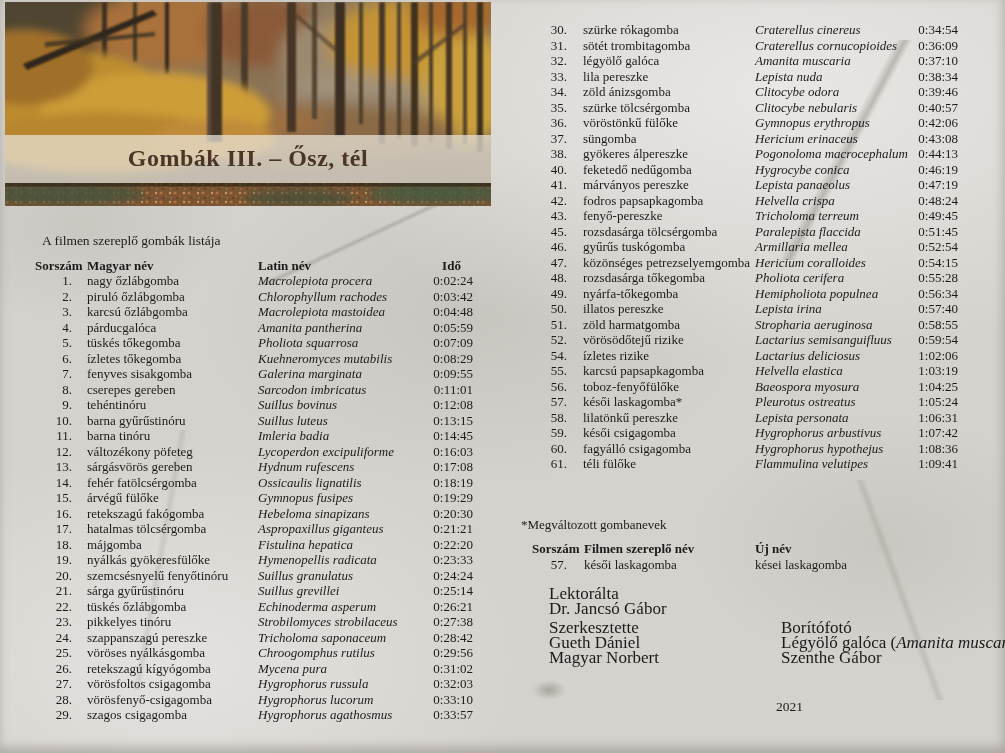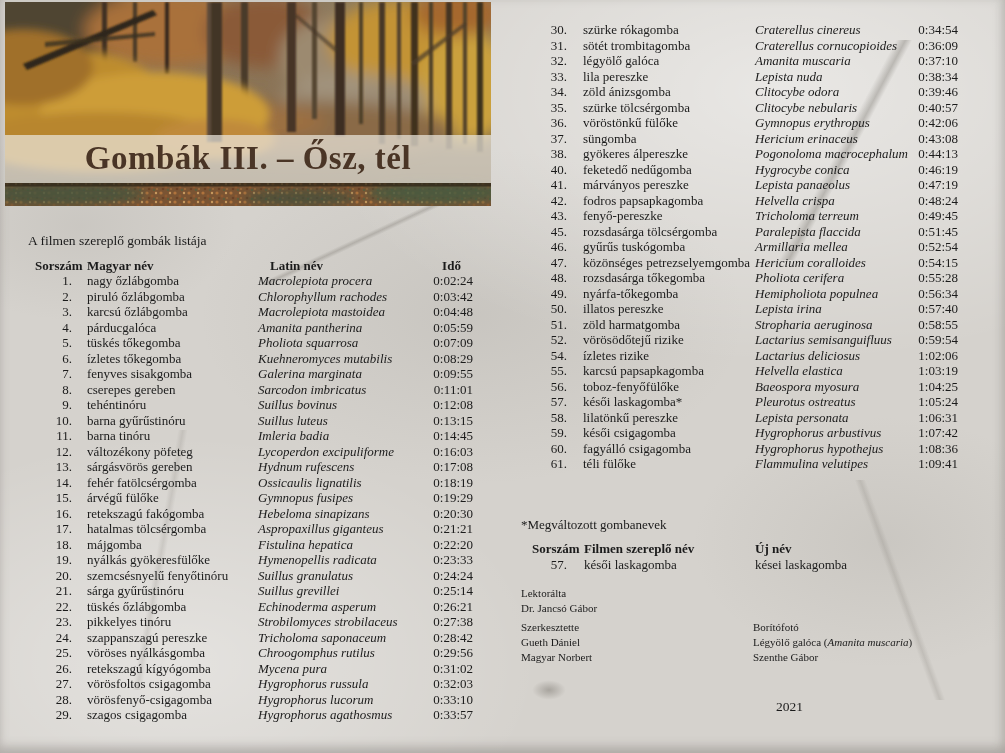--- a/index.html
+++ b/index.html
@@ -21,33 +21,33 @@
       linear-gradient(118deg, rgba(0,0,0,0) 47%, rgba(90,86,78,.30) 49.3%, rgba(0,0,0,0) 51%) 700px 40px / 300px 220px no-repeat,
       linear-gradient(155deg, rgba(0,0,0,0) 48%, rgba(95,90,82,.26) 50%, rgba(0,0,0,0) 52%) 250px 195px / 220px 90px no-repeat,
       linear-gradient(100deg, rgba(0,0,0,0) 48%, rgba(95,90,82,.14) 50%, rgba(0,0,0,0) 52%) 60px 430px / 200px 260px no-repeat,
       linear-gradient(70deg, rgba(0,0,0,0) 48%, rgba(95,90,82,.16) 50%, rgba(0,0,0,0) 52%) 800px 480px / 200px 220px no-repeat;
   }
 
   
   .photo{position:absolute;left:5px;top:2px;width:486px;height:204px;}
   .photo svg{display:block;}
   .photo-title{position:absolute;left:0;top:131px;width:486px;height:50px;
-    text-align:center;line-height:50px;font-size:33px;font-weight:bold;
+    text-align:center;line-height:50px;font-size:24px;font-weight:bold;
     color:#4a3526;letter-spacing:.5px;}
 
   
-  .intro{position:absolute;left:28px;top:233px;font-size:13.5px;}
+  .intro{position:absolute;left:42px;top:233px;font-size:13.5px;}
 
   
   .mtable{position:absolute;font-size:13px;}
   #table-left{left:35px;top:258px;width:438px;}
   #table-left .thead{position:relative;height:15px;font-weight:bold;}
   #table-left .thead .h1{position:absolute;left:0;}
   #table-left .thead .h2{position:absolute;left:52px;text-align:center;}
-  #table-left .thead .h3{position:absolute;left:223px;margin-left:12px;}
+  #table-left .thead .h3{position:absolute;left:223px;}
   #table-left .thead .h4{position:absolute;left:395px;width:43px;text-align:center;}
   .trow{display:grid;line-height:15.5px;white-space:nowrap;}
   #rows-left .trow{grid-template-columns:52px 171px 172px 43px;}
   #rows-right{left:545px;top:22px;width:413px;}
   #rows-right .trow{grid-template-columns:38px 172px 160px 43px;}
   .c-num{text-align:right;}
   #rows-left .c-num{padding-right:15px;}
   #rows-right .c-num{padding-right:16px;}
   .c-la{font-style:italic;}
   .c-time{text-align:right;}
@@ -56,21 +56,21 @@
   .footnote-marker{position:absolute;left:521px;top:517px;font-size:13px;}
   .rename{position:absolute;left:520px;top:541px;width:440px;font-size:13px;}
   .rename .rline{position:relative;height:15.5px;white-space:nowrap;}
   .rename .rh{font-weight:bold;}
   .rename .f1{position:absolute;left:12px;}
   .rename .f1n{position:absolute;left:0;width:47px;text-align:right;}
   .rename .f2{position:absolute;left:64px;}
   .rename .f3{position:absolute;left:235px;}
 
   
-  .credit{position:absolute;font-size:11px;line-height:15px;white-space:nowrap;}
+  .credit{position:absolute;font-size:17px;line-height:15px;white-space:nowrap;margin-left:28px;}
   .cred-lektor{left:521px;top:586px;}
   .cred-szerk{left:521px;top:620px;}
   .cred-borito{left:753px;top:620px;}
   .year{position:absolute;left:776px;top:699px;font-size:13.5px;}
   .it{font-style:italic;}
 </style>
 </head>
 <body>
 
 <div class="page">

